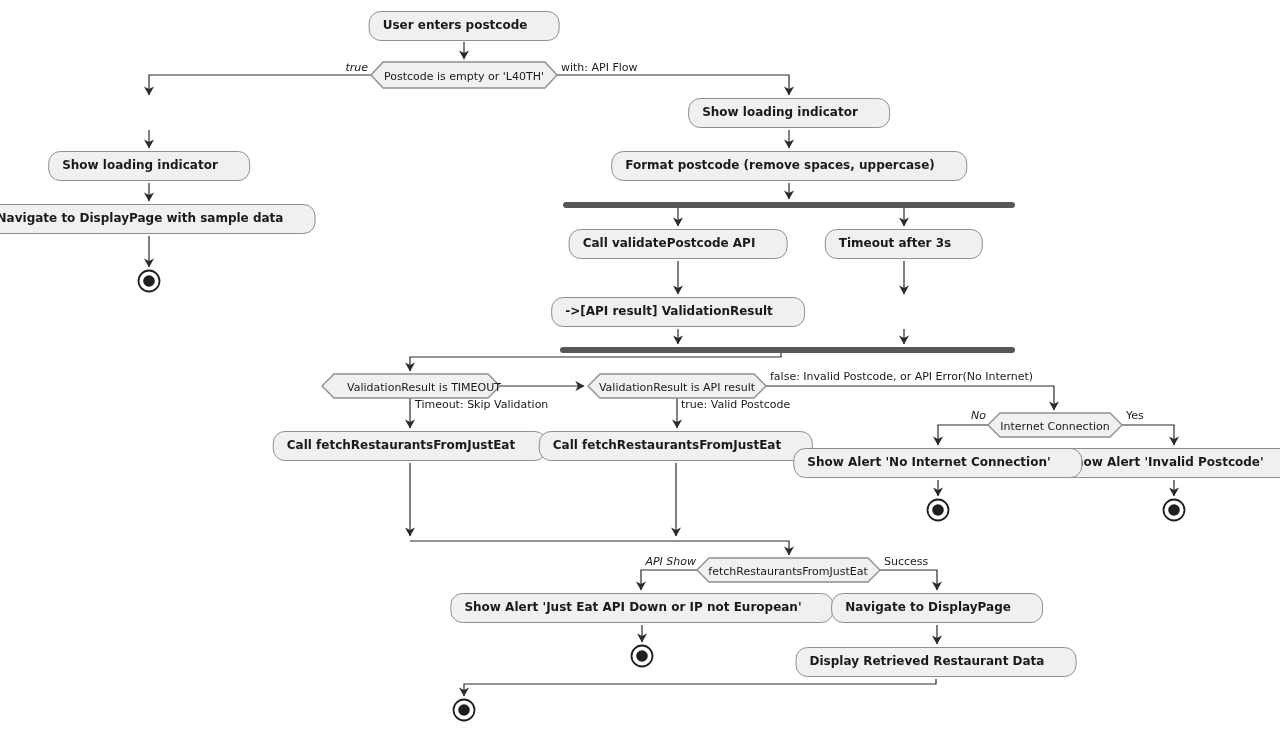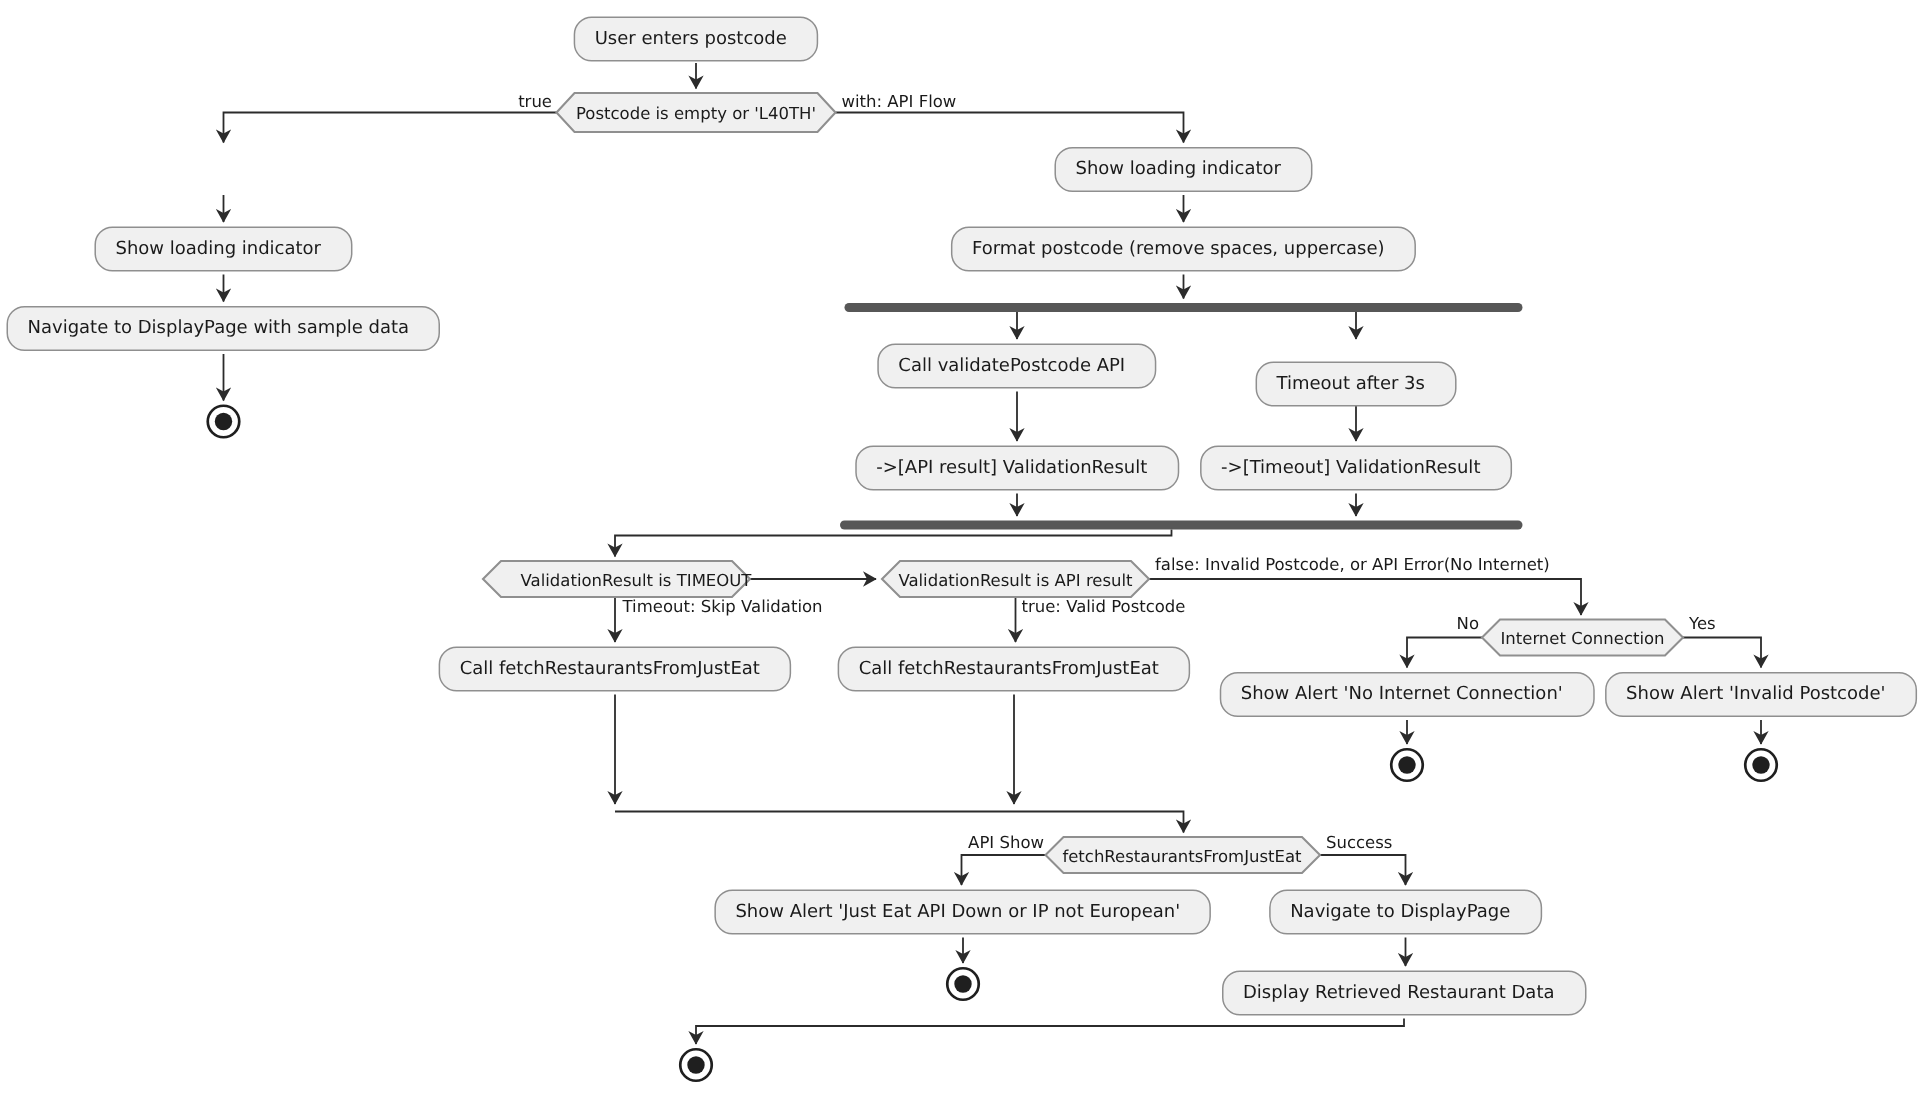--- a/index.html
+++ b/index.html
@@ -18,33 +18,33 @@
   .hex{fill:var(--node-fill); stroke:var(--node-border); stroke-width:1.4px;}
   .bar{fill:var(--bar-color);}
   .end-outer{fill:#ffffff; stroke:#1f1f1f; stroke-width:1.8px;}
   .end-inner{fill:#1f1f1f;}
   #arrowhead path{fill:var(--line-color);}
   .activity{
     position:absolute; transform:translateX(-50%);
     background:var(--node-fill);
     border:1.5px solid var(--node-border);
     border-radius:12px;
-    padding:5px 20px 6px 13px;
+    padding:5px 31px 6px 13px;
     font-size:12px; line-height:17px; color:var(--text-color);
-    white-space:nowrap; text-align:center;
+    white-space:nowrap; text-align:center;font-weight:bold;
   }
   .decision-label{
     position:absolute; transform:translate(-50%,-50%);
     font-size:11px; color:var(--text-color); white-space:nowrap;
   }
   .edge-label{
     position:absolute; font-size:11px; color:var(--text-color);
     white-space:nowrap; line-height:12px;
   }
-  .edge-label.right-align{transform:translateX(-100%);}
+  .edge-label.right-align{transform:translateX(-100%);font-style:italic;}
 </style>
 </head>
 <body style="--node-fill: #f0f0f0; --node-border: #8f8f8f; --bar-color: #575757; --line-color: #2b2b2b; --text-color: #1a1a1a; --background: #ffffff;">
 
 <div id="canvas">
 
   <svg id="wires" viewBox="0 0 1280 729" xmlns="http://www.w3.org/2000/svg">
     <defs>
       <marker id="arrowhead" viewBox="0 0 10 10" refX="8.5" refY="5" markerWidth="8.5" markerHeight="8.5" orient="auto">
         <path d="M0,0 L9,5 L0,10 L2.6,5 Z"></path>
@@ -119,23 +119,22 @@
         <circle class="end-inner" cx="464" cy="710" r="5.8"></circle>
     </g>
   </svg>
 
   <div class="activity" style="left:464px;top:11px">User enters postcode</div>
   <div class="activity" style="left:149px;top:151px">Show loading indicator</div>
   <div class="activity" style="left:149px;top:204px">Navigate to DisplayPage with sample data</div>
   <div class="activity" style="left:789px;top:98px">Show loading indicator</div>
   <div class="activity" style="left:789px;top:151px">Format postcode (remove spaces, uppercase)</div>
   <div class="activity" style="left:678px;top:229px">Call validatePostcode API</div>
-  <div class="activity" style="left:904px;top:241px">Timeout after 3s</div>
+  <div class="activity" style="left:904px;top:229px">Timeout after 3s</div>
   <div class="activity" style="left:678px;top:297px">-&gt;[API result] ValidationResult</div>
-  <div class="activity" style="left:904px;top:297px">-&gt;[Timeout] ValidationResult</div>
   <div class="activity" style="left:410px;top:431px">Call fetchRestaurantsFromJustEat</div>
   <div class="activity" style="left:676px;top:431px">Call fetchRestaurantsFromJustEat</div>
   <div class="activity" style="left:1174px;top:448px">Show Alert 'Invalid Postcode'</div>
   <div class="activity" style="left:938px;top:448px">Show Alert 'No Internet Connection'</div>
   <div class="activity" style="left:642px;top:593px">Show Alert 'Just Eat API Down or IP not European'</div>
   <div class="activity" style="left:937px;top:593px">Navigate to DisplayPage</div>
   <div class="activity" style="left:936px;top:647px">Display Retrieved Restaurant Data</div>
 
   <div class="decision-label" style="left:464px;top:76px">Postcode is empty or 'L40TH'</div>
   <div class="decision-label" style="left:424px;top:387px">ValidationResult is TIMEOUT</div>

